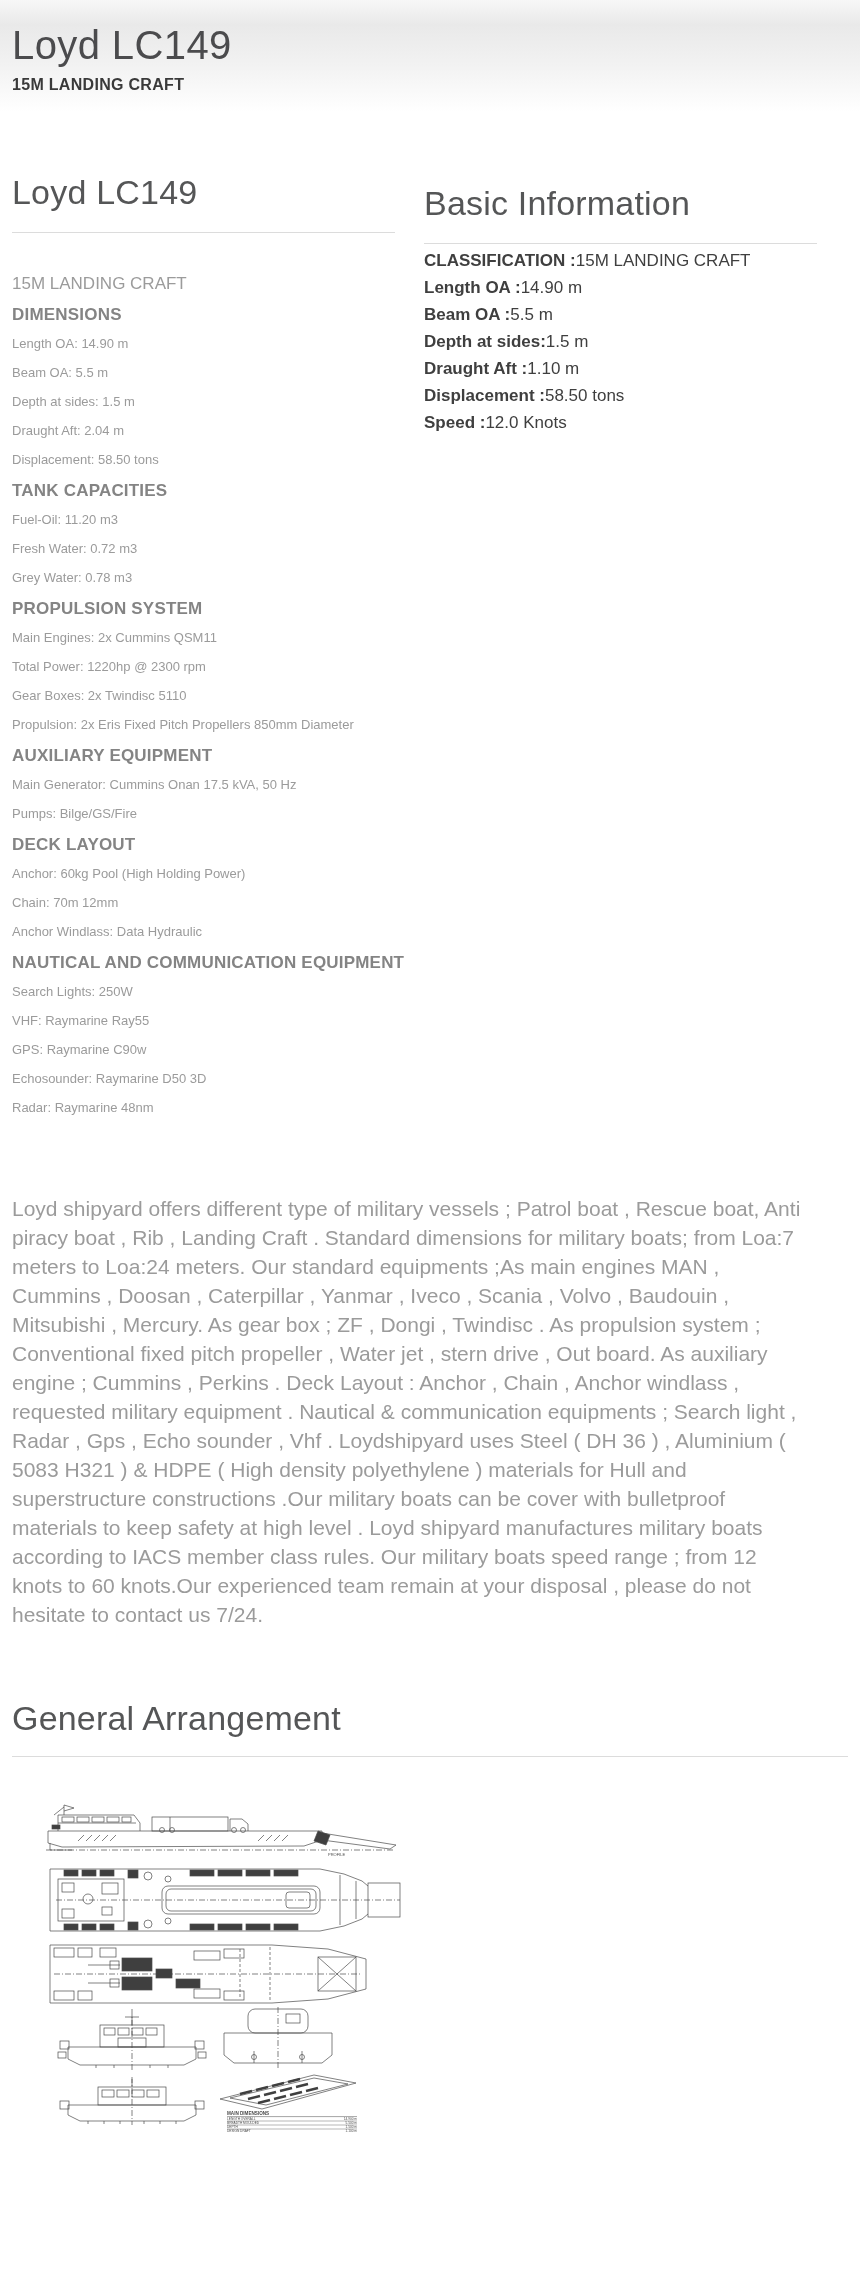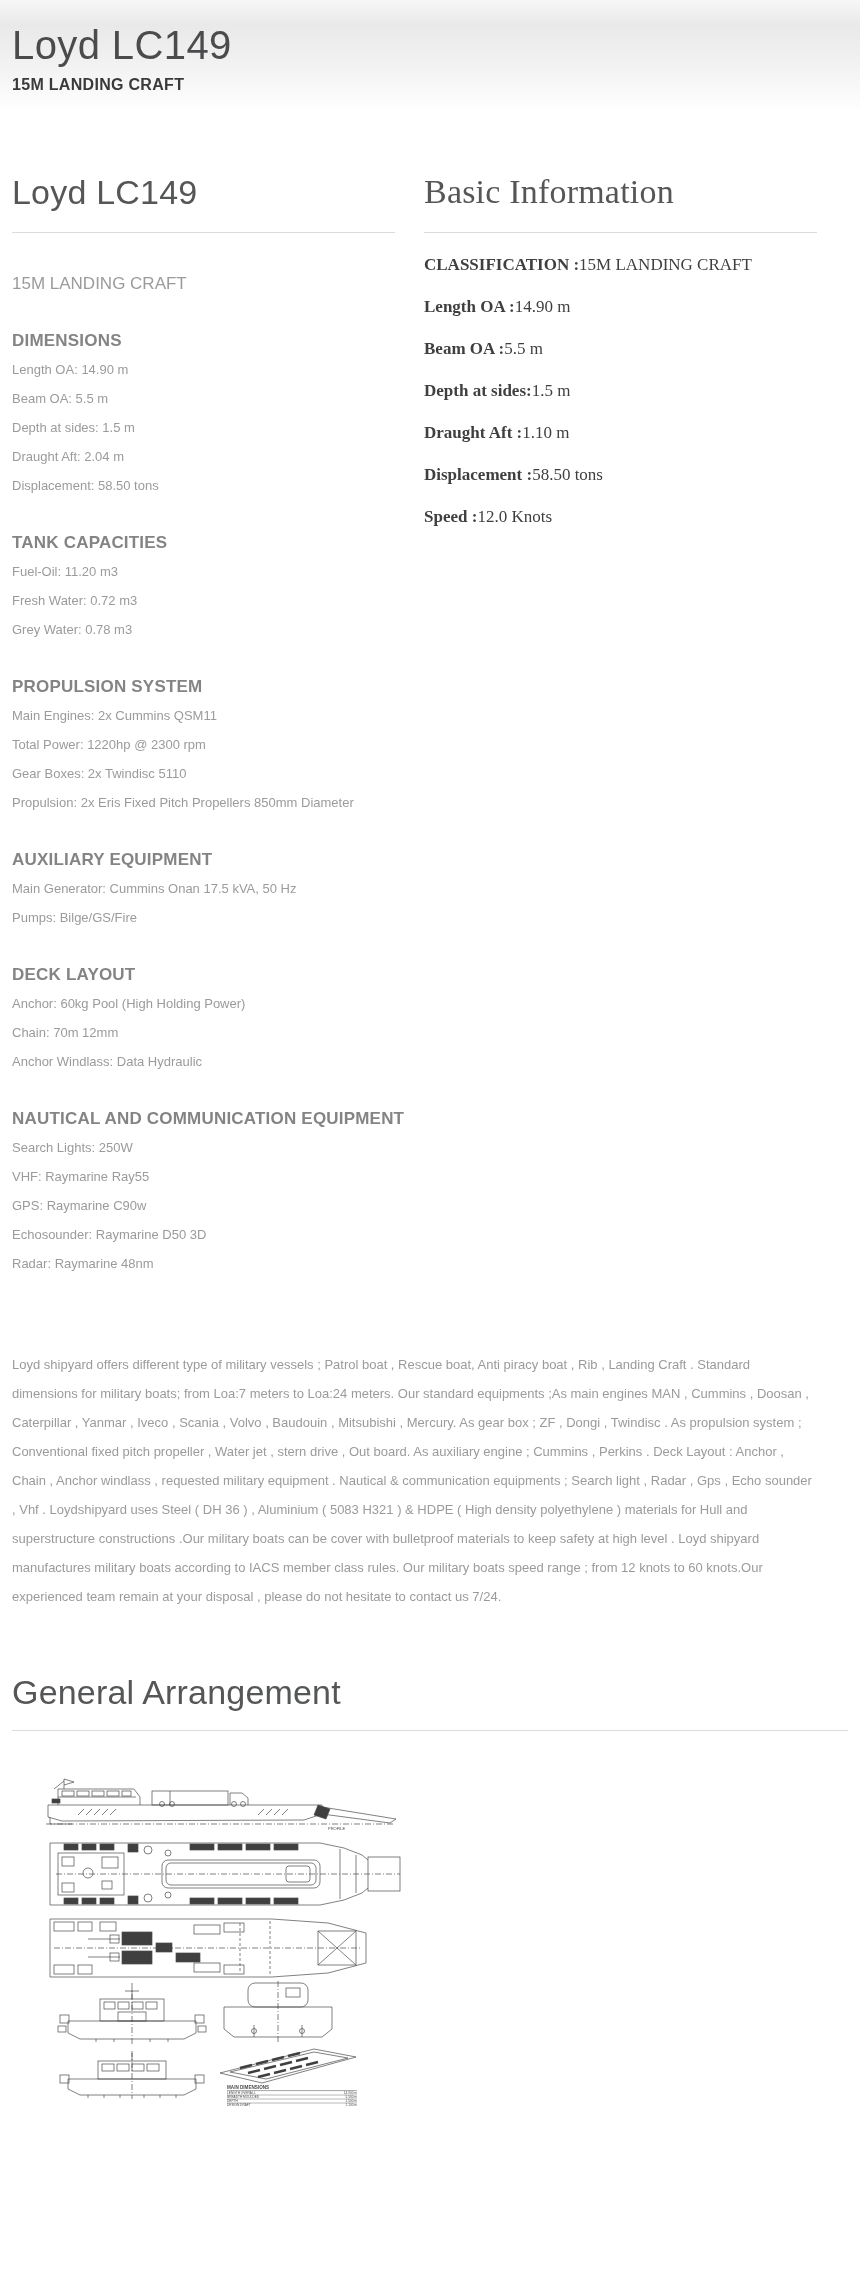--- a/index.html
+++ b/index.html
@@ -25,31 +25,31 @@
   .col-heading {
     font-size:34px; line-height:40px; font-weight:300;
     color:#555657; margin:0; padding-top:60px; letter-spacing:.2px;
   }
   .rule { border:none; border-top:1px solid #dcdcdc; margin:20px 0 0; }
   .rule-left  { width:383px; }
   .rule-right { width:393px; }
   .rule-full  { width:836px; margin-top:18px; }
 
   .left-sub { margin-top:36px; font-size:17px; line-height:29px; color:#9b9b9b; }
-  .spec-sec-title { margin-top:28px; font-size:17px; line-height:29px; font-weight:700; color:#848484; letter-spacing:.2px; }
+  .spec-sec-title { margin-top:2px; font-size:17px; line-height:29px; font-weight:700; color:#848484; letter-spacing:.2px; }
   .spec-line { font-size:13px; line-height:29px; color:#9b9b9b; }
 
-  .right-col { position:absolute; left:424px; top:0; width:416px;font-family:Liberation Serif, serif; }
-  .info-row { margin-top:22px; font-size:17px; line-height:20px; color:#3f3f3f; }
+  .right-col { position:absolute; left:424px; top:11px; width:416px; }
+  .info-row { margin-top:7px; font-size:17px; line-height:20px; color:#3f3f3f; }
   .info-row.first { }
   .info-label { font-weight:700; }
 
   .desc {
     margin-top:72px; width:800px;
-    font-size:13px; line-height:29px; color:#9b9b9b;
+    font-size:21px; line-height:29px; color:#9b9b9b;
   }
   .ga-heading { padding-top:48px; }
   .drawing { margin:36px 0 0 10px; }
   .drawing svg { display:block; }
   .d-txt { font-family:"Liberation Sans",sans-serif; fill:#4a4a4a; stroke:none; }
 </style>
 </head>
 <body>
 
 <div class="header">

